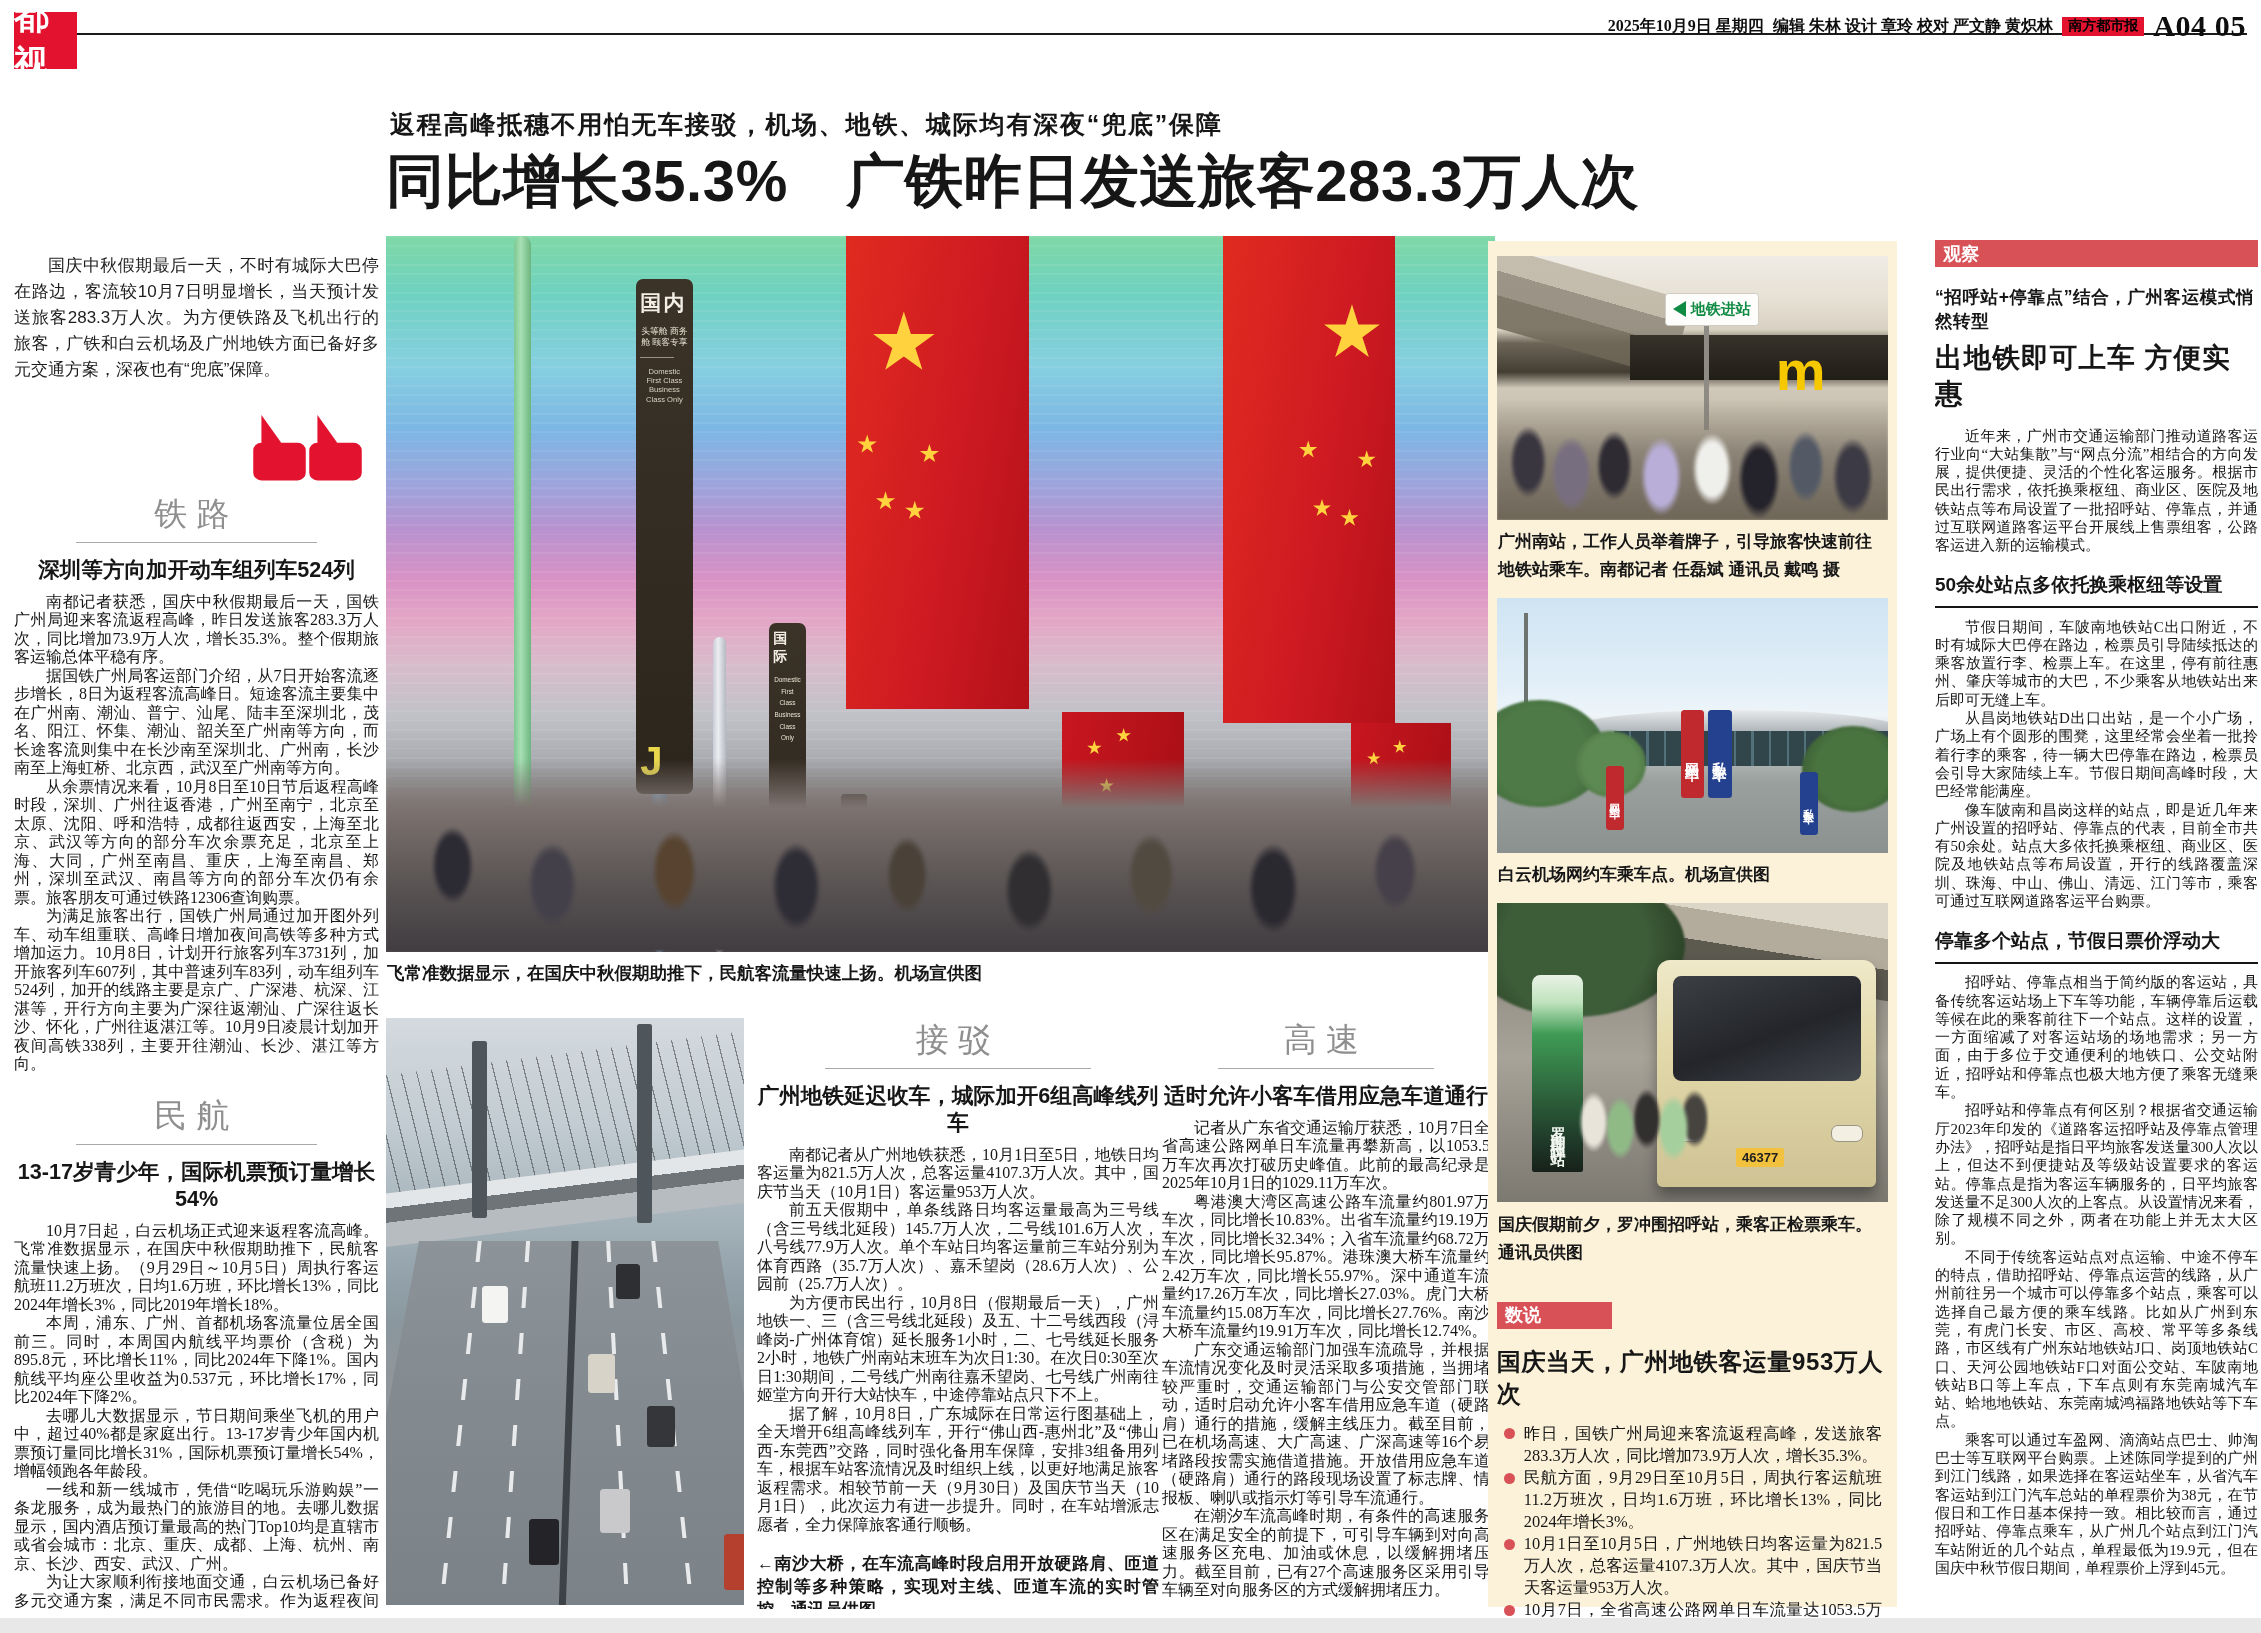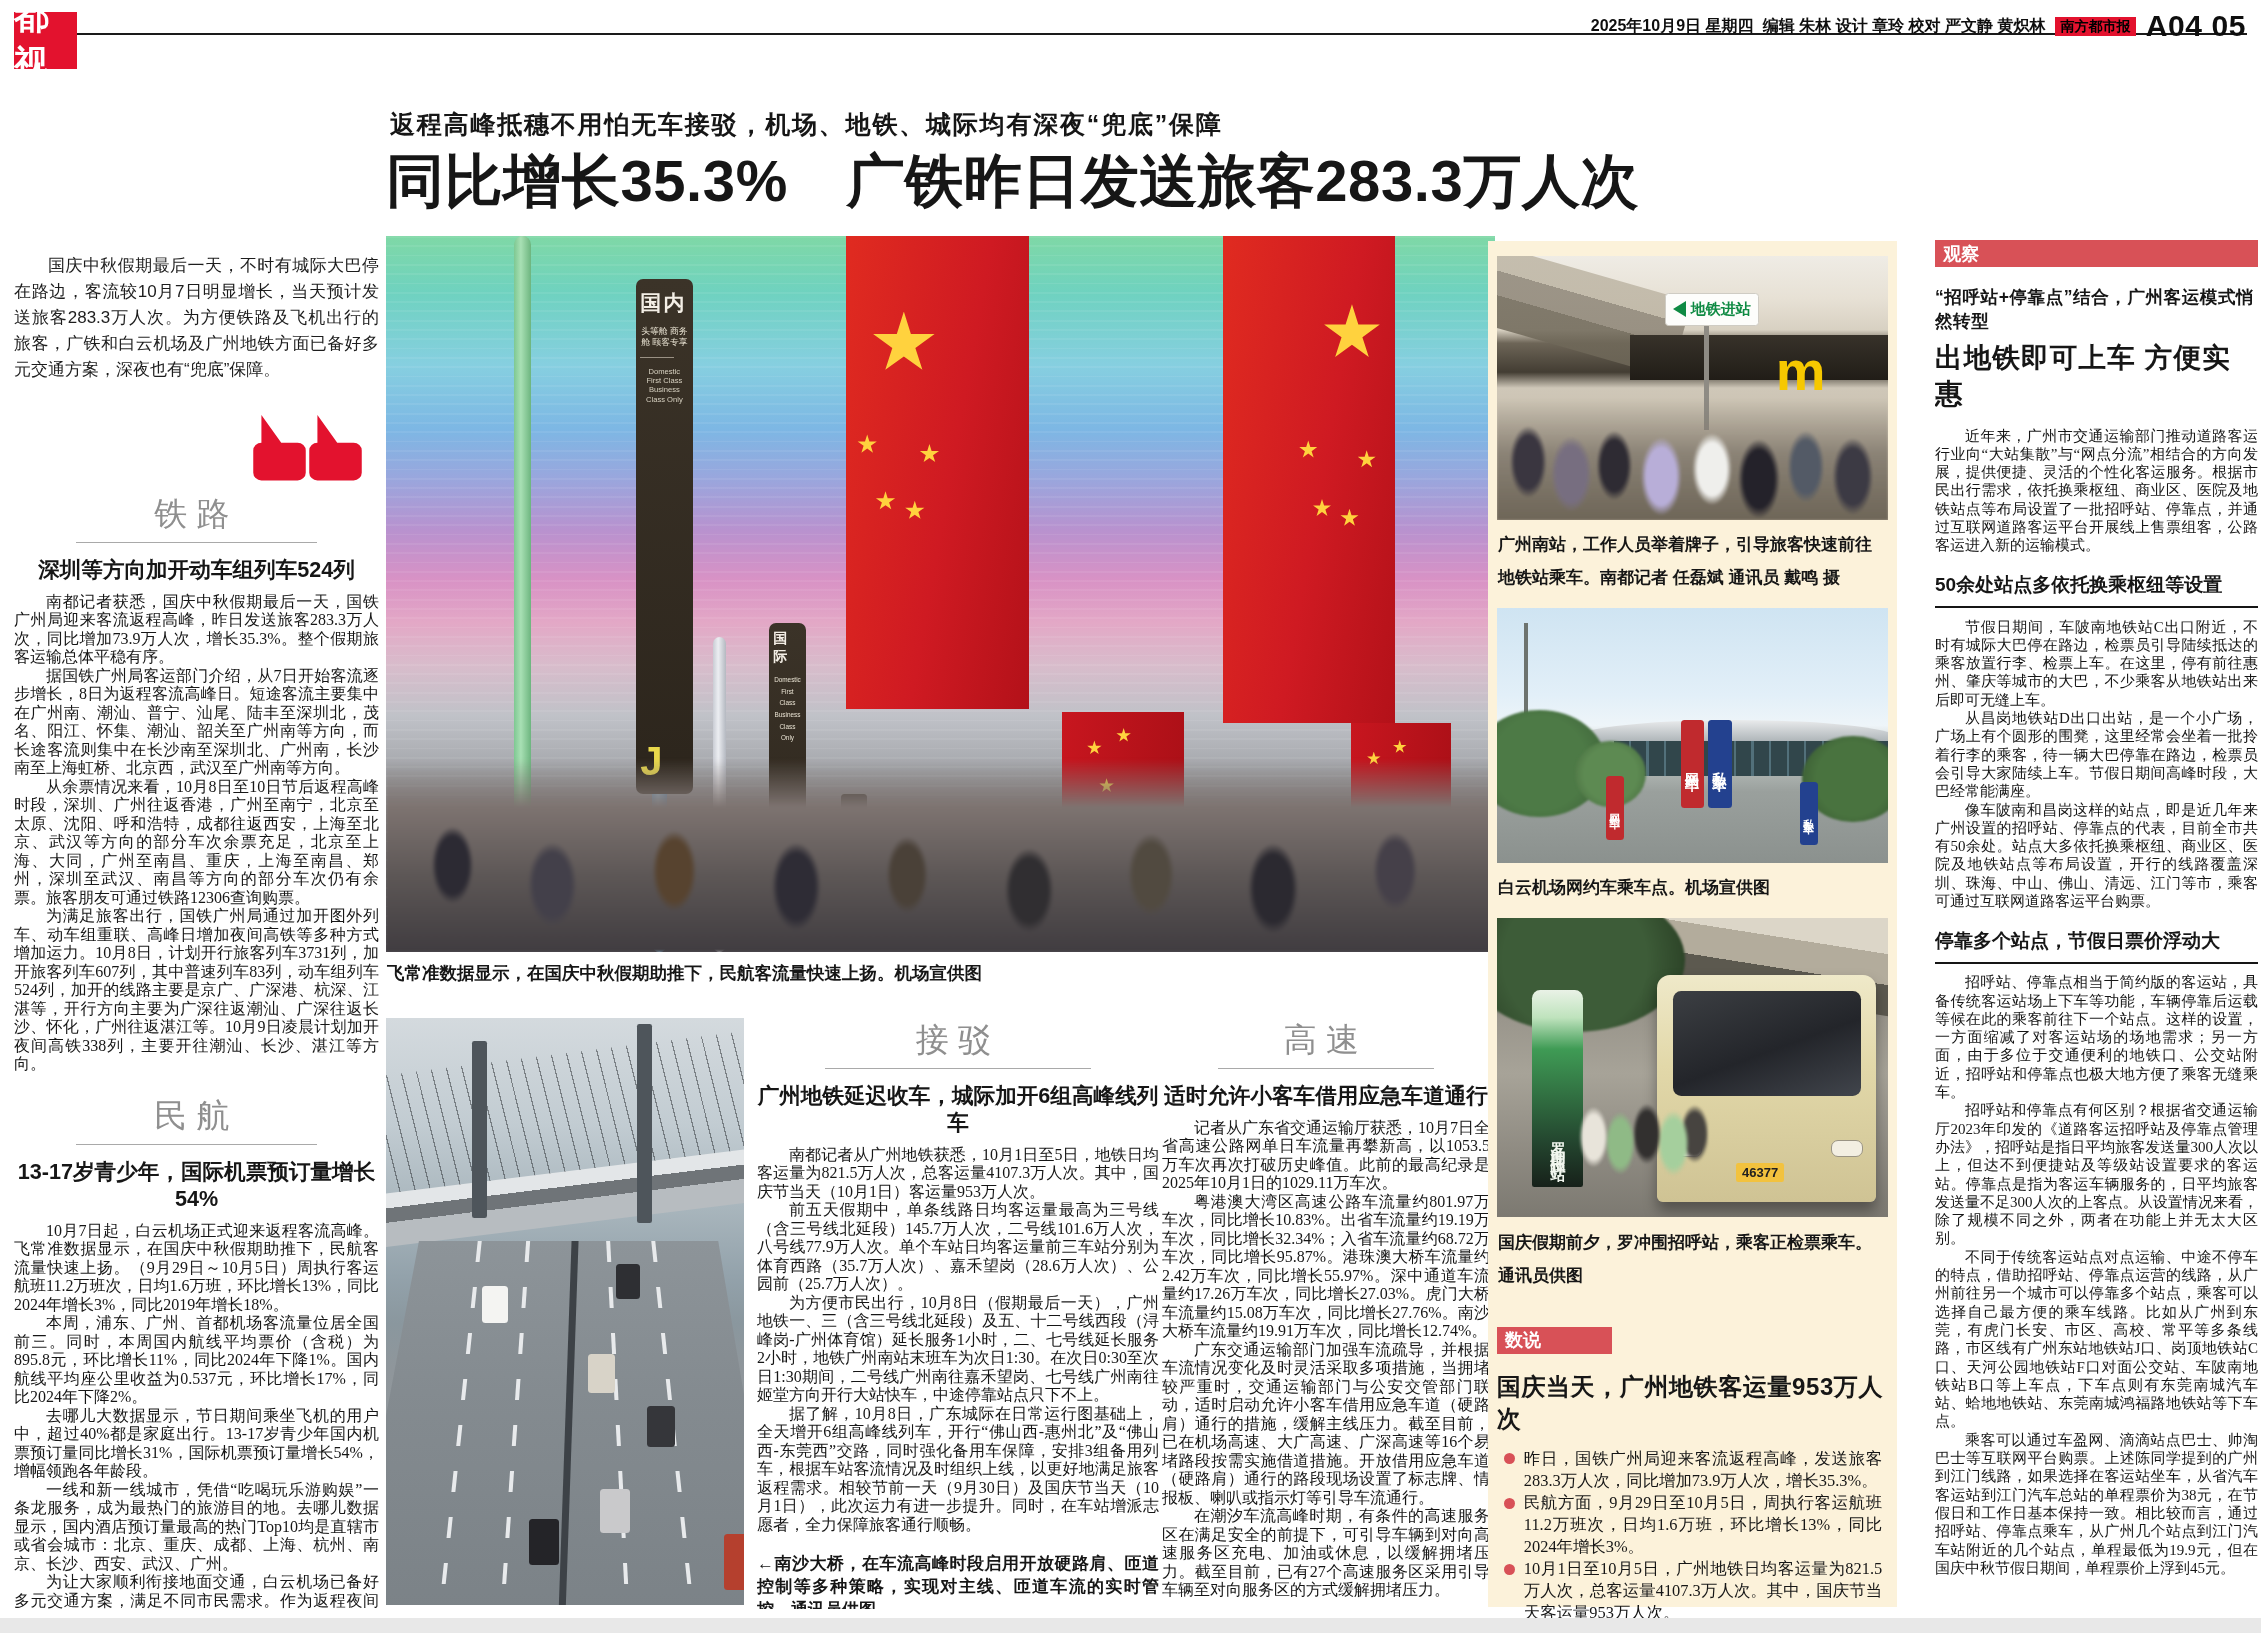--- a/index.html
+++ b/index.html
@@ -5,21 +5,21 @@
   html,body{margin:0;padding:0;background:#e8e8e8;}
   #page{position:relative;width:2261px;height:1618px;background:#ffffff;overflow:hidden;
         font-family:"Liberation Serif",serif;color:#161616;}
   
   .toprule{position:absolute;left:14px;top:33px;width:2233px;height:1.8px;background:#1a1a1a;}
   .botrule{position:absolute;left:14px;top:1620px;width:2233px;height:2.3px;background:#1a1a1a;}
   .logo{position:absolute;left:14px;top:11.7px;width:63px;height:57px;background:#e3122e;color:#fff;
         font-family:"Liberation Sans",sans-serif;font-weight:900;font-size:35px;letter-spacing:3.5px;
         display:flex;align-items:center;justify-content:center;z-index:3;}
   .meta{position:absolute;right:15px;top:9.3px;display:flex;align-items:center;gap:9.3px;
-        font-family:Liberation Sans, sans-serif;font-size:16px;font-weight:700;color:#0e0e0e;z-index:3;}
+        font-family:Liberation Serif, serif;font-size:16px;font-weight:700;color:#0e0e0e;z-index:3;}
   .badge{background:#e3122e;color:#000000;font-size:14px;font-weight:900;padding:2.3px 5.8px;line-height:1;}
   .pagenum{font-size:30px;font-weight:900;letter-spacing:0.6px;}
   
   .kicker{position:absolute;left:390px;top:108px;font-family:"Liberation Sans",sans-serif;
           font-size:25px;font-weight:600;letter-spacing:1.8px;white-space:nowrap;}
   .mainhead{position:absolute;left:386px;top:143px;font-family:"Liberation Sans",sans-serif;
           font-size:58px;font-weight:900;letter-spacing:0.6px;white-space:nowrap;}
   
   .col{position:absolute;overflow:hidden;}
   .sec-label{width:66%;margin:0 auto;text-align:center;color:#8f8f8f;
@@ -137,21 +137,21 @@
       background:
         radial-gradient(23.4px 49px at 14% 60%,#e8e4da 0 45%,transparent 62%),
         radial-gradient(24.5px 51px at 34% 64%,#8fba86 0 45%,transparent 62%),
         radial-gradient(23.4px 49px at 54% 58%,#32302f 0 45%,transparent 62%),
         radial-gradient(26px 53px at 74% 64%,#a5cf9d 0 45%,transparent 62%),
         radial-gradient(23.4px 47px at 90% 58%,#474440 0 45%,transparent 62%);}
   
   .panel{position:absolute;left:1488px;top:241px;width:409px;height:1366px;background:#fcf2da;
         box-sizing:border-box;padding:15px 8.8px 0 8.8px;}
   .panel .fig{position:relative;width:100%;}
-  .panel .capt{font-size:17px;line-height:33px;margin:8.2px 1.2px 14px;}
+  .panel .capt{font-size:17px;line-height:28px;margin:8.2px 1.2px 14px;}
   .redbar{background:#d85157;color:#fff;font-family:"Liberation Sans",sans-serif;font-weight:800;
         font-size:18px;display:flex;align-items:center;padding:0 0 0 8.2px;height:27px;box-sizing:border-box;}
   .ss-head{font-family:"Liberation Sans",sans-serif;font-weight:900;font-size:24px;margin:17.5px 0 13px;letter-spacing:0.6px;}
   .ss-list{list-style:none;margin:6px;padding:0;}
   .ss-list li{position:relative;padding-left:21px;font-size:16.4px;line-height:21.6px;text-align:justify;margin-bottom:1.2px;}
   .ss-list li::before{content:"";position:absolute;left:1.2px;top:5.3px;width:11px;height:11px;border-radius:50%;background:#d85157;}
   
   #obs{left:1935px;top:240px;width:323px;height:1361px;}
   .obs-kicker{font-family:"Liberation Sans",sans-serif;font-weight:600;font-size:17.5px;margin:17.5px 0 7px;letter-spacing:0.6px;}
   .obs-head{font-family:"Liberation Sans",sans-serif;font-weight:900;font-size:27.5px;letter-spacing:1.2px;margin:0 0 15px;}

